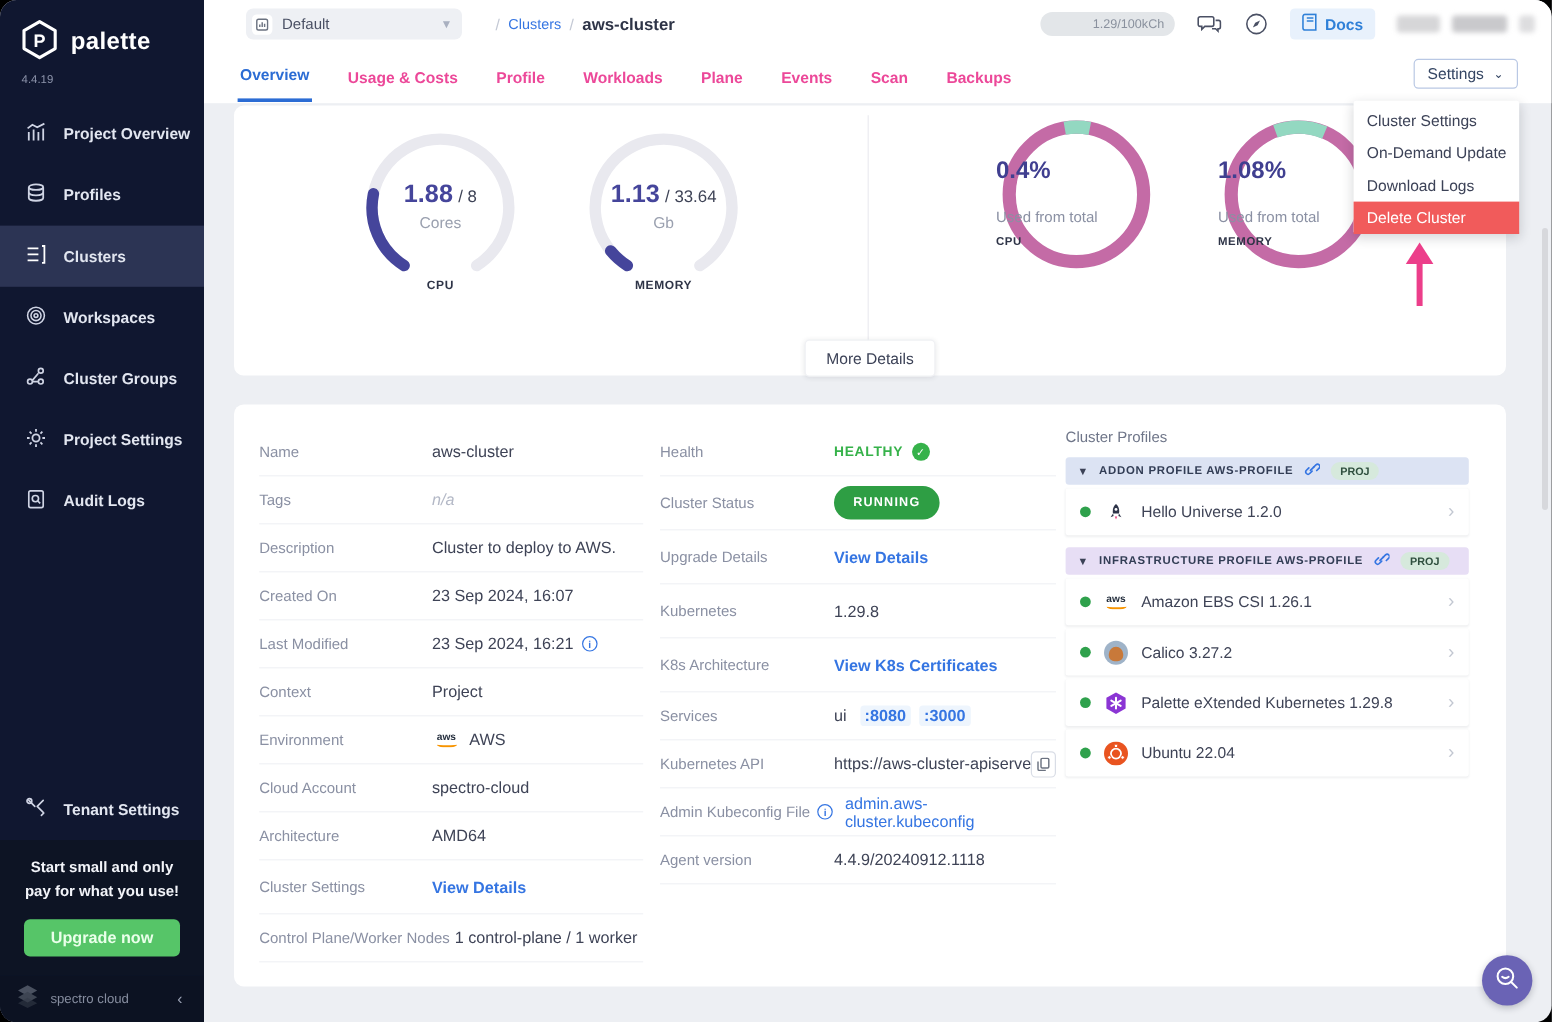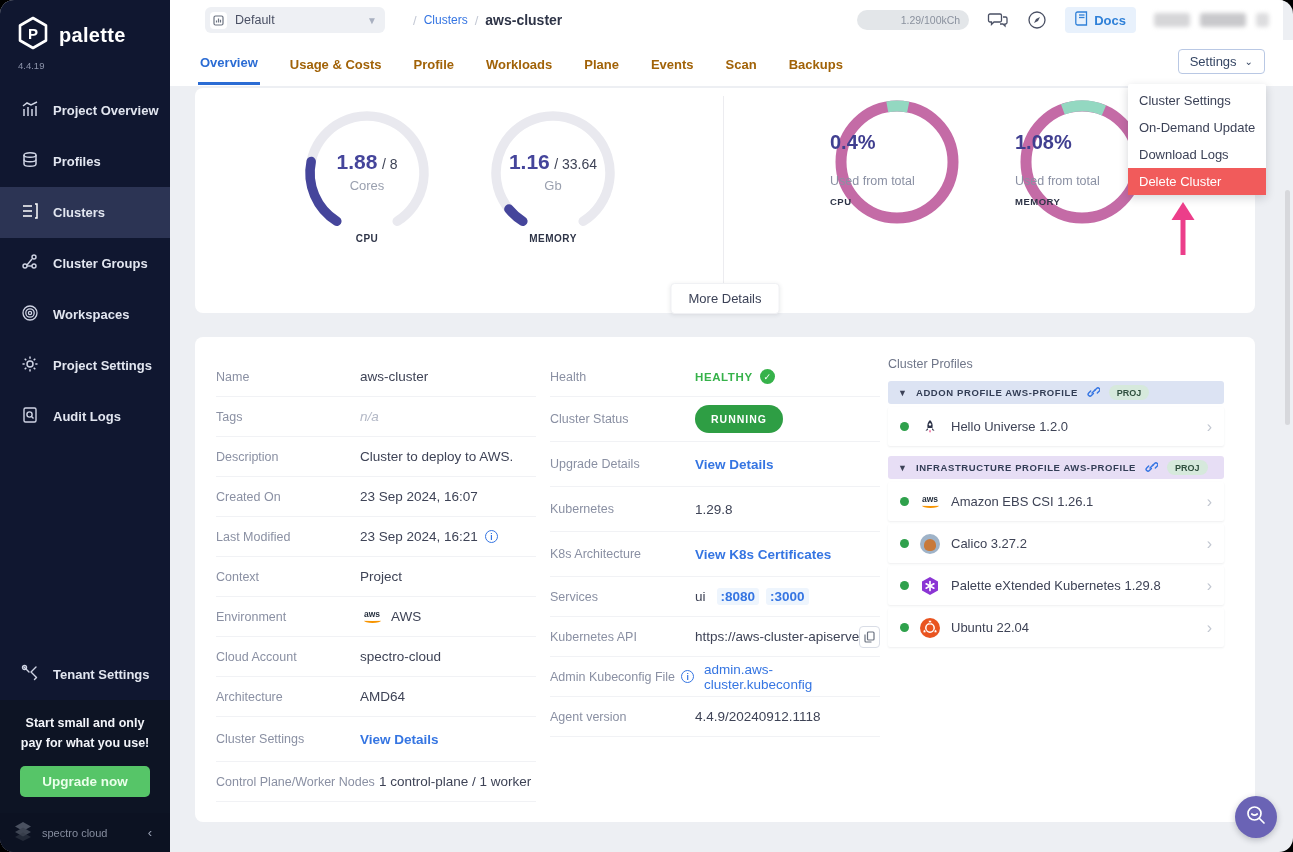--- a/index.html
+++ b/index.html
@@ -16,39 +16,39 @@
   .nav-item.active { background:#2c3454; }
   .spacer { flex:1; }
   .promo { background:#0d1424; padding:14px 12px 16px; text-align:center; }
   .promo-text { color:#f2f4f9; font-size:12.5px; font-weight:bold; line-height:1.55; padding:0 6px; }
   .upgrade-btn { margin-top:13px; background:#56c568; color:#eaffea; border:none; border-radius:5px; font-size:13.5px; font-weight:600; padding:8px 22px; cursor:pointer; font-family:inherit; }
   .side-footer { background:#0c1222; height:39px; display:flex; align-items:center; gap:8px; padding:0 12px; }
   .side-footer .sf-name { color:#868d9f; font-size:11px; flex:1; }
   .sf-collapse { color:#9aa1b4; font-size:13px; cursor:pointer; padding-right:6px; }
 
   
-  .topbar { position:absolute; left:170px; right:10px; top:0; height:40px; background:#fff; z-index:4; }
+  .topbar { position:absolute; left:170px; right:0; top:0; height:40px; background:#fff; z-index:4; }
   .scope-select { position:absolute; left:35px; top:7px; width:180px; height:26px; background:#eef0f4; border-radius:6px; display:flex; align-items:center; gap:8px; padding:0 8px 0 5px; cursor:pointer; }
   .scope-ic { width:17px; height:17px; background:#fff; border-radius:4px; display:flex; align-items:center; justify-content:center; }
   .scope-label { flex:1; color:#4a5064; font-size:12.5px; }
   .chev { color:#a9b0c0; font-size:10px; }
   .breadcrumb { position:absolute; left:243px; top:0; height:40px; display:flex; align-items:center; gap:7px; }
   .bc-sep { color:#c3c8d4; font-size:13px; }
   .bc-link { color:#3575e2; font-size:12px; cursor:pointer; }
   .bc-current { color:#2e3447; font-size:14px; font-weight:600; }
   .top-right { position:absolute; right:14px; top:0; height:40px; display:flex; align-items:center; gap:18px; }
   .usage-pill { width:112px; height:20px; background:#e3e6e9; border-radius:10px; color:#8a919e; font-size:10.5px; display:flex; align-items:center; justify-content:flex-end; padding-right:9px; }
   .icon-btn { cursor:pointer; display:flex; align-items:center; }
   .docs-btn { background:#e8f1fc; border:none; border-radius:4px; height:26px; display:flex; align-items:center; gap:6px; padding:0 10px; color:#2f80d8; font-size:13px; font-weight:600; cursor:pointer; font-family:inherit; }
   .blur-block { border-radius:3px; filter:blur(2px); }
 
   
   .tabs-row { position:absolute; left:170px; right:0; top:40px; height:46px; background:#fff; z-index:3; }
   .tabs { position:absolute; left:28px; top:0; height:46px; display:flex; gap:28px; align-items:center; }
-  .tab { color:#a16207; font-size:13px; font-weight:600; cursor:pointer; padding:14px 2px 12px; }
+  .tab { color:#ec4899; font-size:13px; font-weight:600; cursor:pointer; padding:14px 2px 12px; }
   .tab.active { color:#2b6cd4; border-bottom:3px solid #2b6cd4; }
   .settings-btn { position:absolute; right:28px; top:9px; height:25px; background:#fff; border:1px solid #b9c8e4; border-radius:4px; color:#344563; font-size:13px; display:flex; align-items:center; gap:8px; padding:0 11px; cursor:pointer; font-family:inherit; }
 
   
   .main { position:absolute; left:170px; right:0; top:86px; bottom:0; }
   .panel { position:absolute; left:25px; width:1060px; background:#fff; border-radius:8px; }
   .panel1 { top:2px; height:225px; }
   .panel2 { top:251px; height:485px; }
 
   .gauge { position:absolute; width:130px; height:150px; }
@@ -157,36 +157,36 @@
     <div class="nav-item active">
       <span><svg width="18" height="18" viewBox="0 0 18 18" fill="none" stroke="#fff" stroke-width="1.5">
             <line x1="2" y1="4" x2="11" y2="4"></line>
             <line x1="2" y1="9" x2="11" y2="9"></line>
             <line x1="2" y1="14" x2="11" y2="14"></line>
             <path d="M14 2 h2 v14 h-2"></path>
           </svg></span>
       <span>Clusters</span>
     </div>
     <div class="nav-item">
+      <span><svg width="18" height="18" viewBox="0 0 18 18" fill="none" stroke="#cfd4e4" stroke-width="1.3">
+            <circle cx="9" cy="9" r="7"></circle>
+            <circle cx="9" cy="9" r="4.2"></circle>
+            <circle cx="9" cy="9" r="1.6"></circle>
+          </svg></span>
+      <span>Workspaces</span>
+    </div>
+    <div class="nav-item">
       <span><svg width="18" height="18" viewBox="0 0 18 18" fill="none" stroke="#cfd4e4" stroke-width="1.4">
             <circle cx="4" cy="13" r="2"></circle>
             <circle cx="13" cy="4" r="2"></circle>
             <circle cx="13" cy="13" r="2"></circle>
             <line x1="6" y1="12" x2="11" y2="6"></line>
             <line x1="6" y1="13" x2="11" y2="13"></line>
           </svg></span>
       <span>Cluster Groups</span>
-    </div>
-    <div class="nav-item">
-      <span><svg width="18" height="18" viewBox="0 0 18 18" fill="none" stroke="#cfd4e4" stroke-width="1.3">
-            <circle cx="9" cy="9" r="7"></circle>
-            <circle cx="9" cy="9" r="4.2"></circle>
-            <circle cx="9" cy="9" r="1.6"></circle>
-          </svg></span>
-      <span>Workspaces</span>
     </div>
     <div class="nav-item">
       <span><svg width="18" height="18" viewBox="0 0 18 18" fill="none" stroke="#cfd4e4" stroke-width="1.5">
             <circle cx="9" cy="9" r="3"></circle>
             <path d="M9 1.5 v2.2 M9 14.3 v2.2 M1.5 9 h2.2 M14.3 9 h2.2 M3.7 3.7 l1.6 1.6 M12.7 12.7 l1.6 1.6 M14.3 3.7 l-1.6 1.6 M5.3 12.7 l-1.6 1.6"></path>
           </svg></span>
       <span>Project Settings</span>
     </div>
     <div class="nav-item">
       <span><svg width="18" height="18" viewBox="0 0 18 18" fill="none" stroke="#cfd4e4" stroke-width="1.4">
@@ -303,21 +303,21 @@
         </div>
         <div class="g-label">CPU</div>
       </div>
 
       <div class="gauge" style="left:293px; top:20px;">
         <svg width="130" height="130" viewBox="0 0 130 130">
           <path d="M 34.8 113.3 A 57 57 0 1 1 95.2 113.3" fill="none" stroke="#e9e9ef" stroke-width="9.5" stroke-linecap="round"></path>
           <path d="M 34.8 113.3 A 57 57 0 0 1 20.9 101.1" fill="none" stroke="#45459b" stroke-width="9.5" stroke-linecap="round"></path>
         </svg>
         <div class="g-center">
-          <div><span class="g-used">1.16</span> <span class="g-total"><span>/</span> <span>33.64</span></span></div>
+          <div><span class="g-used">1.13</span> <span class="g-total"><span>/</span> <span>33.64</span></span></div>
           <div class="g-unit">Gb</div>
         </div>
         <div class="g-label">MEMORY</div>
       </div>
 
       <div class="vdiv"></div>
 
       <div class="donut" style="left:635px; top:7px;">
         <svg width="134" height="134" viewBox="0 0 134 134">
           <circle cx="67" cy="67" r="56" fill="none" stroke="#c46ba6" stroke-width="11"></circle>

